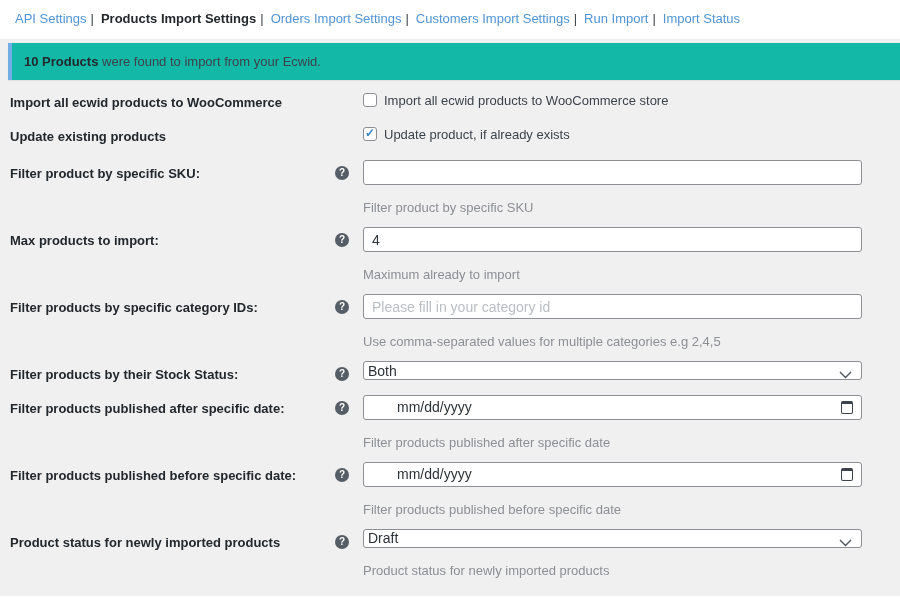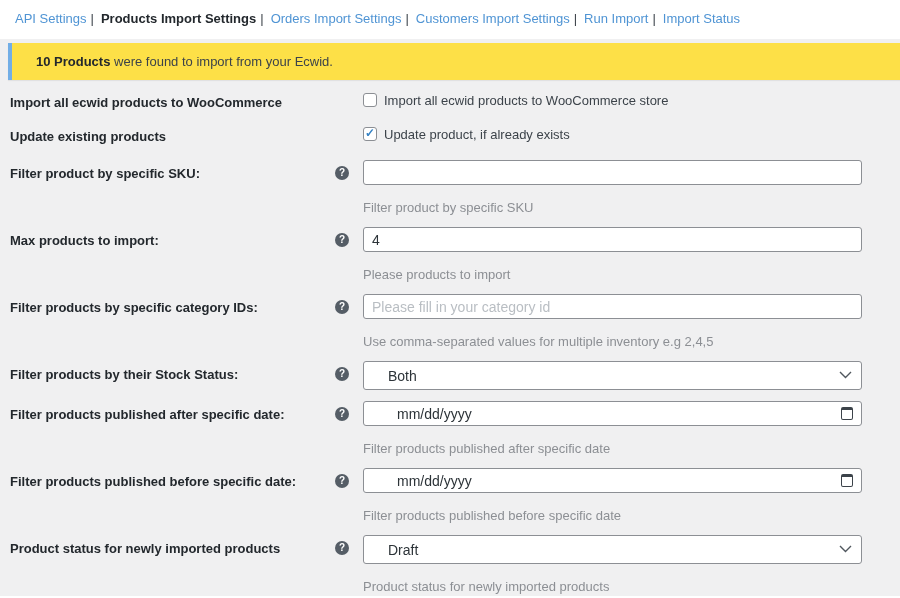--- a/index.html
+++ b/index.html
@@ -9,22 +9,22 @@
   
   .topnav { background:#fff; padding:11px 15px 13px 15px; white-space:nowrap; }
   .topnav .link { color:#4f94d4; text-decoration:none; cursor:pointer; }
   .topnav .active { color:#23282d; font-weight:700; }
   .sep { color:#3c434a; margin:0 7px 0 4px; }
 
   
   .page-body { background:#f0f0f1; height:557px; padding-top:4px; }
 
   
-  .notice { background:#fde047; border-left:4px solid #72aee6;
-    box-shadow:0 1px 1px rgba(0,0,0,.06); margin-left:8px; padding:11px 24px; }
+  .notice { background:#14b8a6; border-left:4px solid #72aee6;
+    box-shadow:0 1px 1px rgba(0,0,0,.06); margin-left:8px; padding:11px 12px; }
   .notice p { font-size:13px; color:#3c434a; }
   .notice strong { color:#23282d; }
 
   
   .form { padding:13px 38px 0 10px; }
   .row { display:grid; grid-template-columns:325px 28px 1fr; margin-bottom:11px; }
   .row.cb { margin-bottom:15px; }
   .flabel { display:block; font-weight:700; color:#23282d; font-size:13px; line-height:1.35; padding-top:5px; }
   .row.cb .flabel { padding-top:1px; }
   .cell-help { padding-top:4px; }
@@ -32,22 +32,22 @@
     background:#555d66; color:#fff; font-size:10px; font-weight:700;
     line-height:14px; text-align:center; cursor:pointer; user-select:none; }
 
   .txt { width:100%; height:25px; border:1px solid #8c8f94; border-radius:3px;
     background:#fff; padding:0 8px; font-size:14px; color:#2c3338;
     font-family:"Liberation Sans", sans-serif; }
   .txt::placeholder { color:#b9bec3; opacity:1; }
   .desc { margin-top:14px; font-size:13px; line-height:17px; color:#8c8f94; }
 
   .selwrap, .datewrap { position:relative; }
-  .sel { width:100%; height:29px; appearance:none; -webkit-appearance:none;
-    border:1px solid #8c8f94; border-radius:3px; background:#fff; padding:0 24px;
+  .sel { width:100%; height:19px; appearance:none; -webkit-appearance:none;
+    border:1px solid #8c8f94; border-radius:3px; background:#fff; padding:0 4px;
     font-size:14px; color:#2c3338; font-family:"Liberation Sans", sans-serif; }
   .chev { position:absolute; right:10px; top:10px; pointer-events:none; line-height:0; }
 
   .datewrap .txt { padding-right:30px;padding-left:33px; }
   .cal { position:absolute; right:9px; top:6px; width:12px; height:13px;
     border:1px solid #3c434a; border-top:3px solid #3c434a; border-radius:2px;
     background:#fff; cursor:pointer; }
 
   
   .cbl { display:inline-flex; cursor:pointer; font-size:13px; color:#3c434a; }
@@ -113,32 +113,32 @@
       </div>
     </div>
 
     <div class="row">
       <div>
           <span class="flabel">Max products to import:</span>
         </div>
       <div class="cell-help"><span class="help">?</span></div>
       <div>
         <input type="text" class="txt" value="4" style="">
-        <div class="desc">Please products to import</div>
+        <div class="desc">Maximum already to import</div>
       </div>
     </div>
 
     <div class="row">
       <div>
           <span class="flabel">Filter products by specific category IDs:</span>
         </div>
       <div class="cell-help"><span class="help">?</span></div>
       <div>
         <input type="text" class="txt" placeholder="Please fill in your category id" style="">
-        <div class="desc">Use comma-separated values for multiple inventory e.g 2,4,5</div>
+        <div class="desc">Use comma-separated values for multiple categories e.g 2,4,5</div>
       </div>
     </div>
 
     <div class="row">
       <div>
           <span class="flabel">Filter products by their Stock Status:</span>
         </div>
       <div class="cell-help"><span class="help">?</span></div>
       <div>
         <div class="selwrap">

